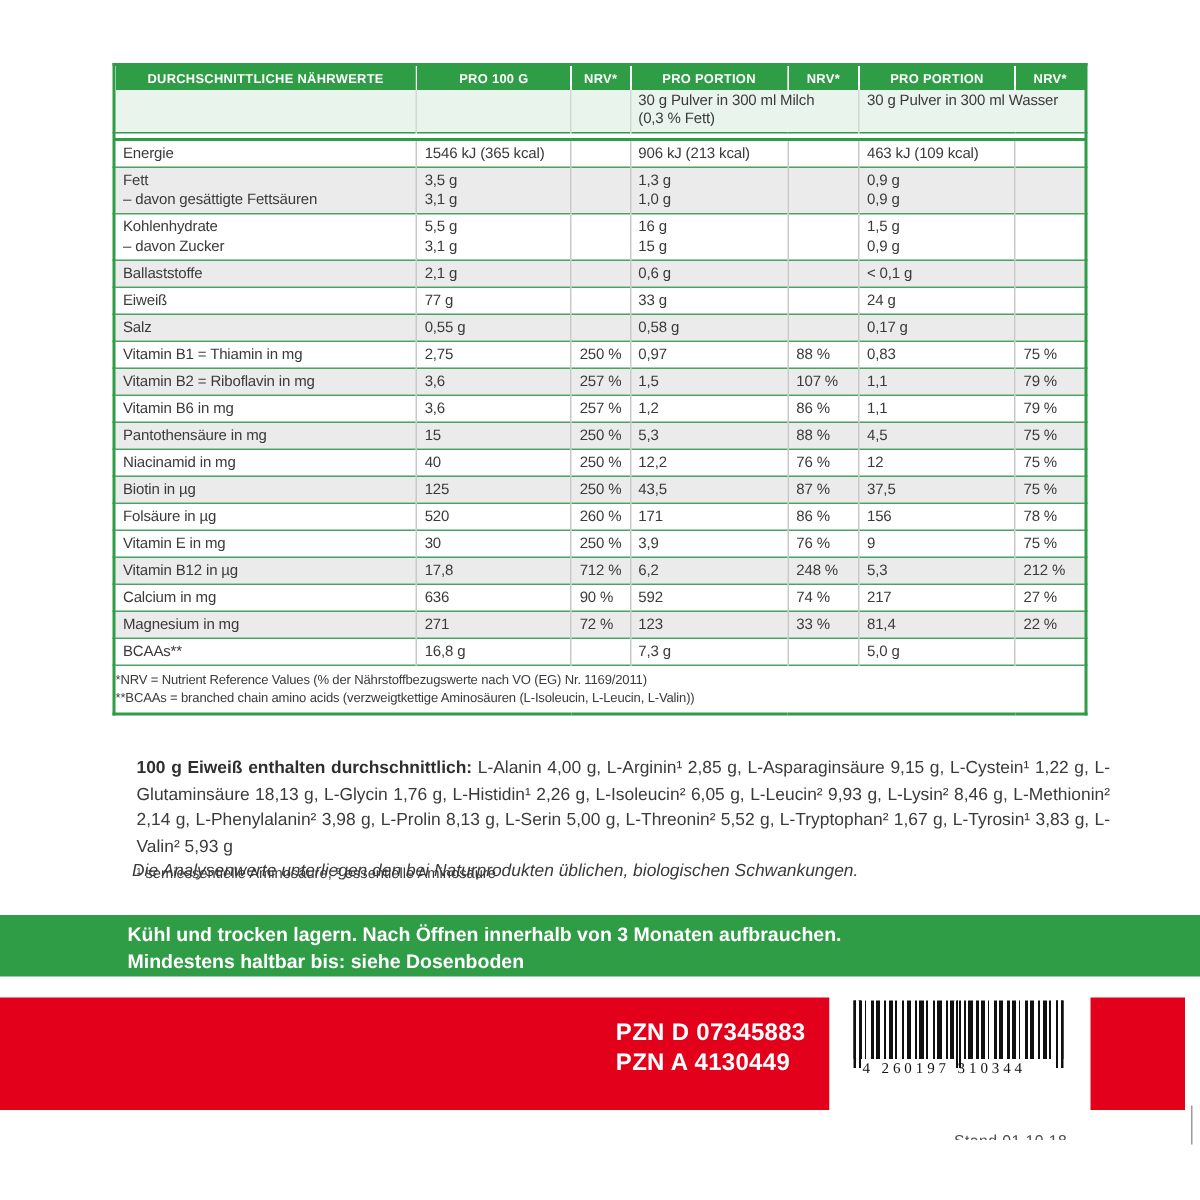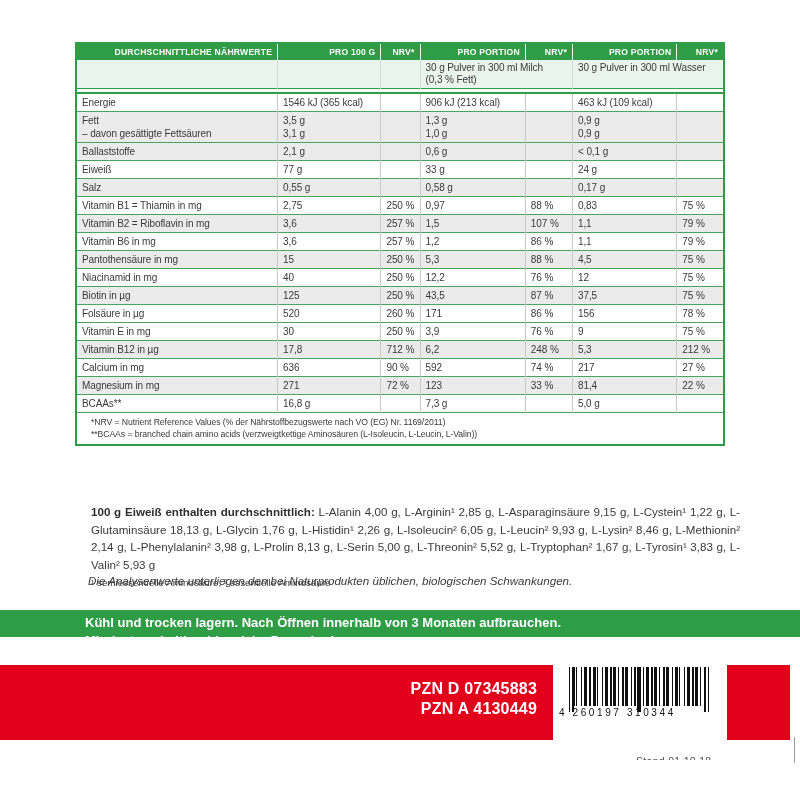--- a/index.html
+++ b/index.html
@@ -23,21 +23,21 @@
 
   
   table.nutrition{
     position:absolute;left:75px;top:42px;width:650px;
     border-collapse:collapse;table-layout:fixed;
     border:2px solid var(--green);
     font-size:10px;letter-spacing:-0.1px;
   }
   table.nutrition th{
     background:var(--green);color:#fff;
-    font-size:8.6px;font-weight:bold;text-align:right;
+    font-size:8.6px;font-weight:bold;text-align:center;
     padding:3px 5px 3px 5px;letter-spacing:0.2px;
     border-left:1px solid rgba(255,255,255,.45);
     white-space:nowrap;overflow:hidden;
   }
   table.nutrition th:first-child{border-left:none;}
   tr.subhead td{
     background:var(--light-green);
     padding:2px 5px;height:25px;vertical-align:top;
     font-size:10px;line-height:12px;
     border-left:1px solid #ccdccf;
@@ -54,51 +54,51 @@
     padding:2px 5px;vertical-align:top;
     line-height:13px;
     border-top:1px solid var(--sep-green);
     border-left:1px solid var(--sep-gray);
     white-space:pre-line;
   }
   tbody td:first-child{border-left:none;}
   tbody tr.shaded{background:var(--shade);}
   tfoot td{
     border-top:1px solid var(--sep-green);
-    padding:3px 14px;font-size:8.7px;line-height:12.5px;
+    padding:3px 0;font-size:8.7px;line-height:12.5px;
     background:#fff;
   }
 
   
   .amino{
     position:absolute;left:75px;top:487px;width:649px;
     font-size:11.6px;line-height:17.5px;text-align:justify;margin:16px;
   }
   .amino b{color:#2f2f30;}
   .amino-foot{
     display:block;font-size:9.8px;line-height:13px;margin-top:3px;text-align:left;
   }
   .disclaimer{
     position:absolute;left:75px;top:561px;width:649px;margin:13px;
     font-size:11.6px;font-style:italic;
   }
 
   
   .storage-band{
-    position:absolute;left:0;top:610px;width:800px;height:27px;
+    position:absolute;left:0;top:610px;width:800px;height:41px;
     background:var(--green);color:#fff;
     font-size:13px;font-weight:bold;line-height:18px;
     padding:4px 0 0 85px;
   }
 
   
   .red-band{position:absolute;left:0;top:665px;width:800px;height:75px;}
   .red-left{position:absolute;left:0;top:0;width:553px;height:75px;background:var(--red);}
   .pzn{
-    position:absolute;right:16px;top:14px;text-align:right;
+    position:absolute;right:16px;top:14px;
     color:#fff;font-weight:bold;font-size:16px;line-height:19.5px;letter-spacing:0.2px;
   }
   .barcode-zone{position:absolute;left:553px;top:0;width:174px;height:75px;background:#fff;}
   .red-right{position:absolute;left:727px;top:0;width:63px;height:75px;background:var(--red);}
   .bars{
     position:absolute;left:16px;top:2px;width:140px;height:39px;
     background:
       repeating-linear-gradient(90deg,
         #101010 0 1.5px, #fff 1.5px 3px,
         #101010 3px 6px, #fff 6px 7.5px,
@@ -110,23 +110,23 @@
     content:"";position:absolute;top:0;width:5px;height:45px;
     background:repeating-linear-gradient(90deg,#101010 0 1.5px,#fff 1.5px 3.5px,#101010 3.5px 5px);
   }
   .bars::before{left:0;}
   .bars::after{right:0;}
   .guard-mid{
     position:absolute;left:67px;top:0;width:5px;height:45px;
     background:repeating-linear-gradient(90deg,#fff 0 1.5px,#101010 1.5px 3px,#fff 3px 3.5px,#101010 3.5px 5px);
   }
   .barcode-digits{
-    position:absolute;left:6px;top:42px;width:162px;
+    position:absolute;left:22px;top:42px;width:162px;
     font-size:10px;letter-spacing:2.6px;color:#111;white-space:nowrap;
-    font-family:Liberation Sans, sans-serif;
+    font-family:Liberation Serif, serif;
   }
 
   
   .stand-clip{
     position:absolute;left:636px;top:751px;width:110px;height:9px;
     overflow:hidden;
   }
   .stand-clip span{font-size:10.5px;color:#4c4c4c;letter-spacing:0.3px;}
   .fold-mark{
     position:absolute;left:794px;top:737px;width:1px;height:26px;background:#9a9a9a;
@@ -185,20 +185,33 @@
           <td>3,5 g
 3,1 g</td>
           <td></td>
           <td>1,3 g
 1,0 g</td>
           <td></td>
           <td>0,9 g
 0,9 g</td>
           <td></td>
         </tr>
+        <tr>
+          <td>Kohlenhydrate
+– davon Zucker</td>
+          <td>5,5 g
+3,1 g</td>
+          <td></td>
+          <td>16 g
+15 g</td>
+          <td></td>
+          <td>1,5 g
+0,9 g</td>
+          <td></td>
+        </tr>
         <tr class="shaded">
           <td>Ballaststoffe</td>
           <td>2,1 g</td>
           <td></td>
           <td>0,6 g</td>
           <td></td>
           <td>&lt; 0,1 g</td>
           <td></td>
         </tr>
         <tr>

